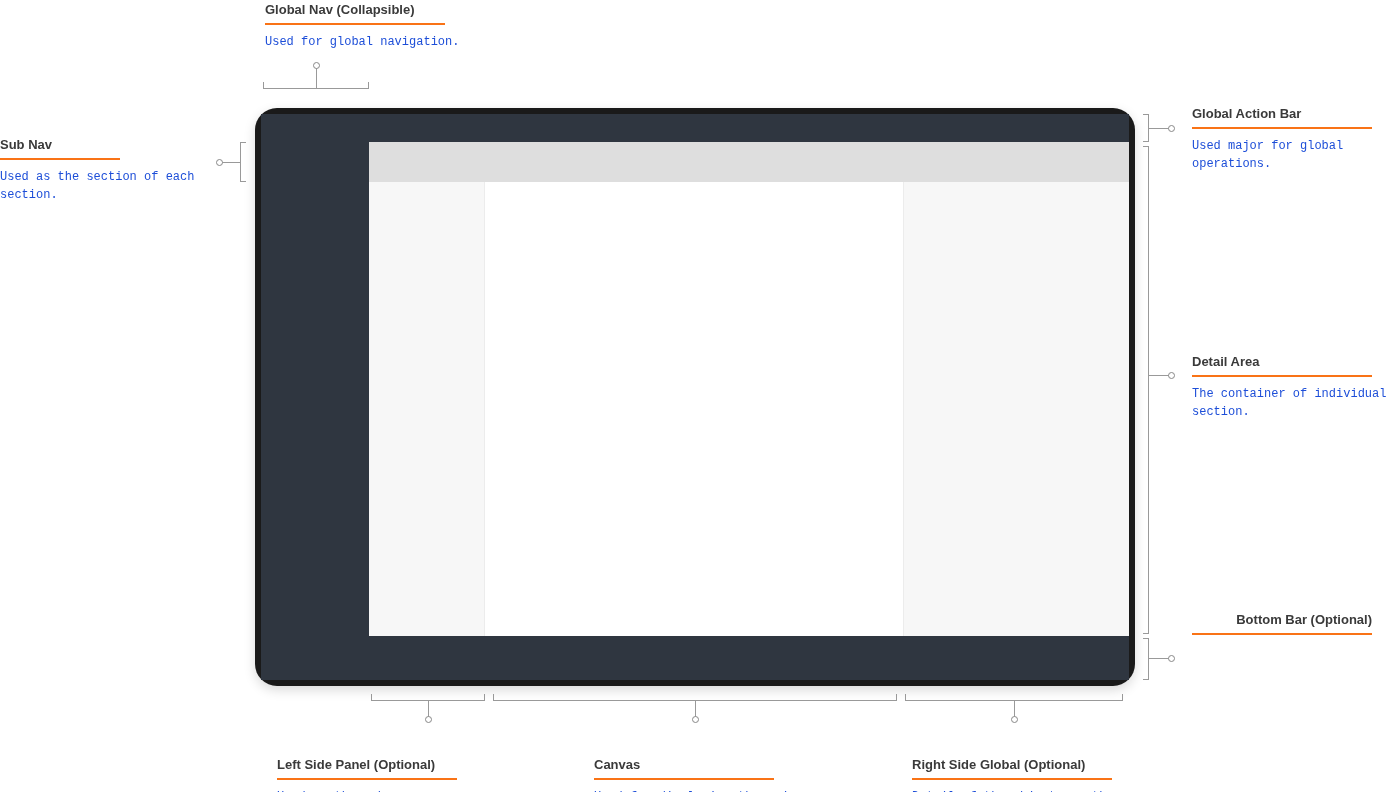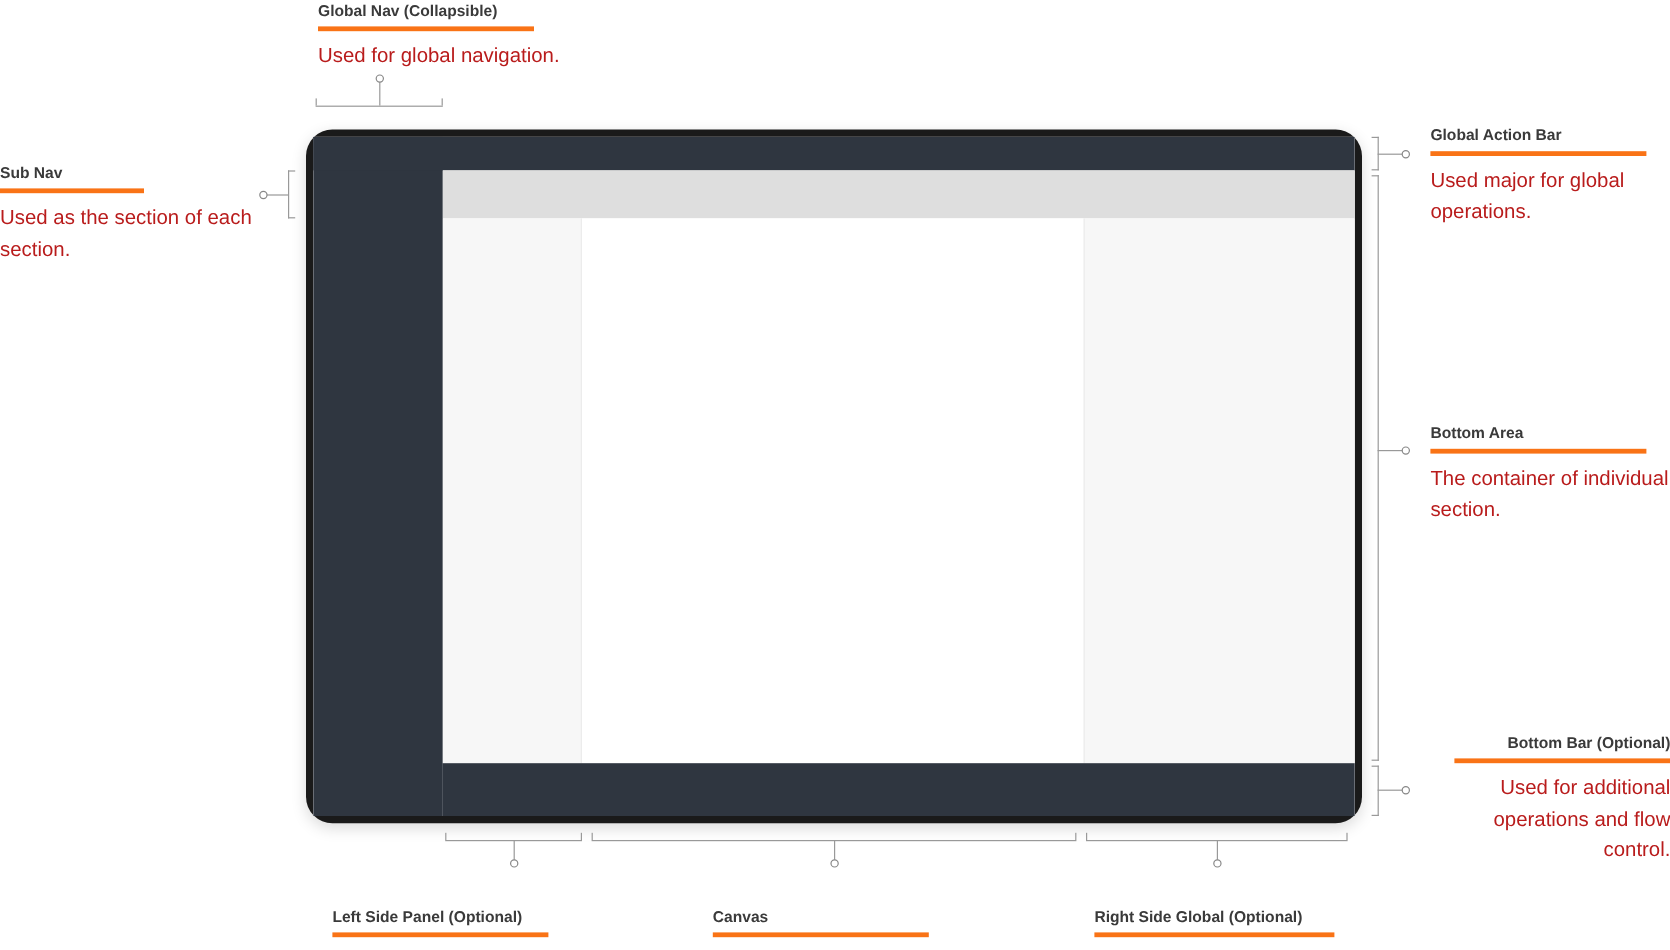--- a/index.html
+++ b/index.html
@@ -72,31 +72,32 @@
     }
 
     
     .callout {
       position: absolute;
     }
     .callout-title {
       font-size: 13px;
       font-weight: 600;
       color: #3a3a3a;
-      border-bottom: 4px solid #f97316;
+      border-bottom: 2px solid #f97316;
       padding-bottom: 6px;
       margin-bottom: 8px;
       display: inline-block;
       min-width: 180px;
     }
     .callout-desc {
-      font-size: 17px;
-      color: #b91c1c;
+      font-size: 12px;
+      color: #1d4ed8;
       line-height: 1.5;
       max-width: 210px;
+      font-family: Liberation Mono, monospace;
     }
     .dot-open {
       position: absolute;
       width: 7px; height: 7px;
       border: 1px solid #888;
       border-radius: 50%;
       background: #fff;
     }
     .hline {
       position: absolute;
@@ -176,30 +177,29 @@
 
 <div class="callout" style="left:1192px; top:104px;">
   <div class="callout-title">Global Action Bar</div>
   <div class="callout-desc">Used major for global operations.</div>
 </div>
 <div class="bracket-v bracket-v-right" style="left:1148px; top:114px; height:28px;"></div>
 <div class="hline" style="left:1148px; top:128px; width:22px;"></div>
 <div class="dot-open" style="left:1168px; top:125px;"></div>
 
 <div class="callout" style="left:1192px; top:352px;">
-  <div class="callout-title">Bottom Area</div>
+  <div class="callout-title">Detail Area</div>
   <div class="callout-desc">The container of individual section.</div>
 </div>
 <div class="bracket-v bracket-v-right" style="left:1148px; top:146px; height:488px;"></div>
 <div class="hline" style="left:1148px; top:375px; width:22px;"></div>
 <div class="dot-open" style="left:1168px; top:372px;"></div>
 
 <div class="callout" style="left:1192px; top:610px;text-align:right;">
   <div class="callout-title">Bottom Bar (Optional)</div>
-  <div class="callout-desc">Used for additional operations and flow control.</div>
 </div>
 <div class="bracket-v bracket-v-right" style="left:1148px; top:638px; height:42px;"></div>
 <div class="hline" style="left:1148px; top:658px; width:22px;"></div>
 <div class="dot-open" style="left:1168px; top:655px;"></div>
 
 <div class="bracket-h" style="left:371px; top:700px; width:114px;"></div>
 <div class="vline" style="left:428px; top:700px; height:18px;"></div>
 <div class="dot-open" style="left:425px; top:716px;"></div>
 
 <div class="bracket-h" style="left:493px; top:700px; width:404px;"></div>

